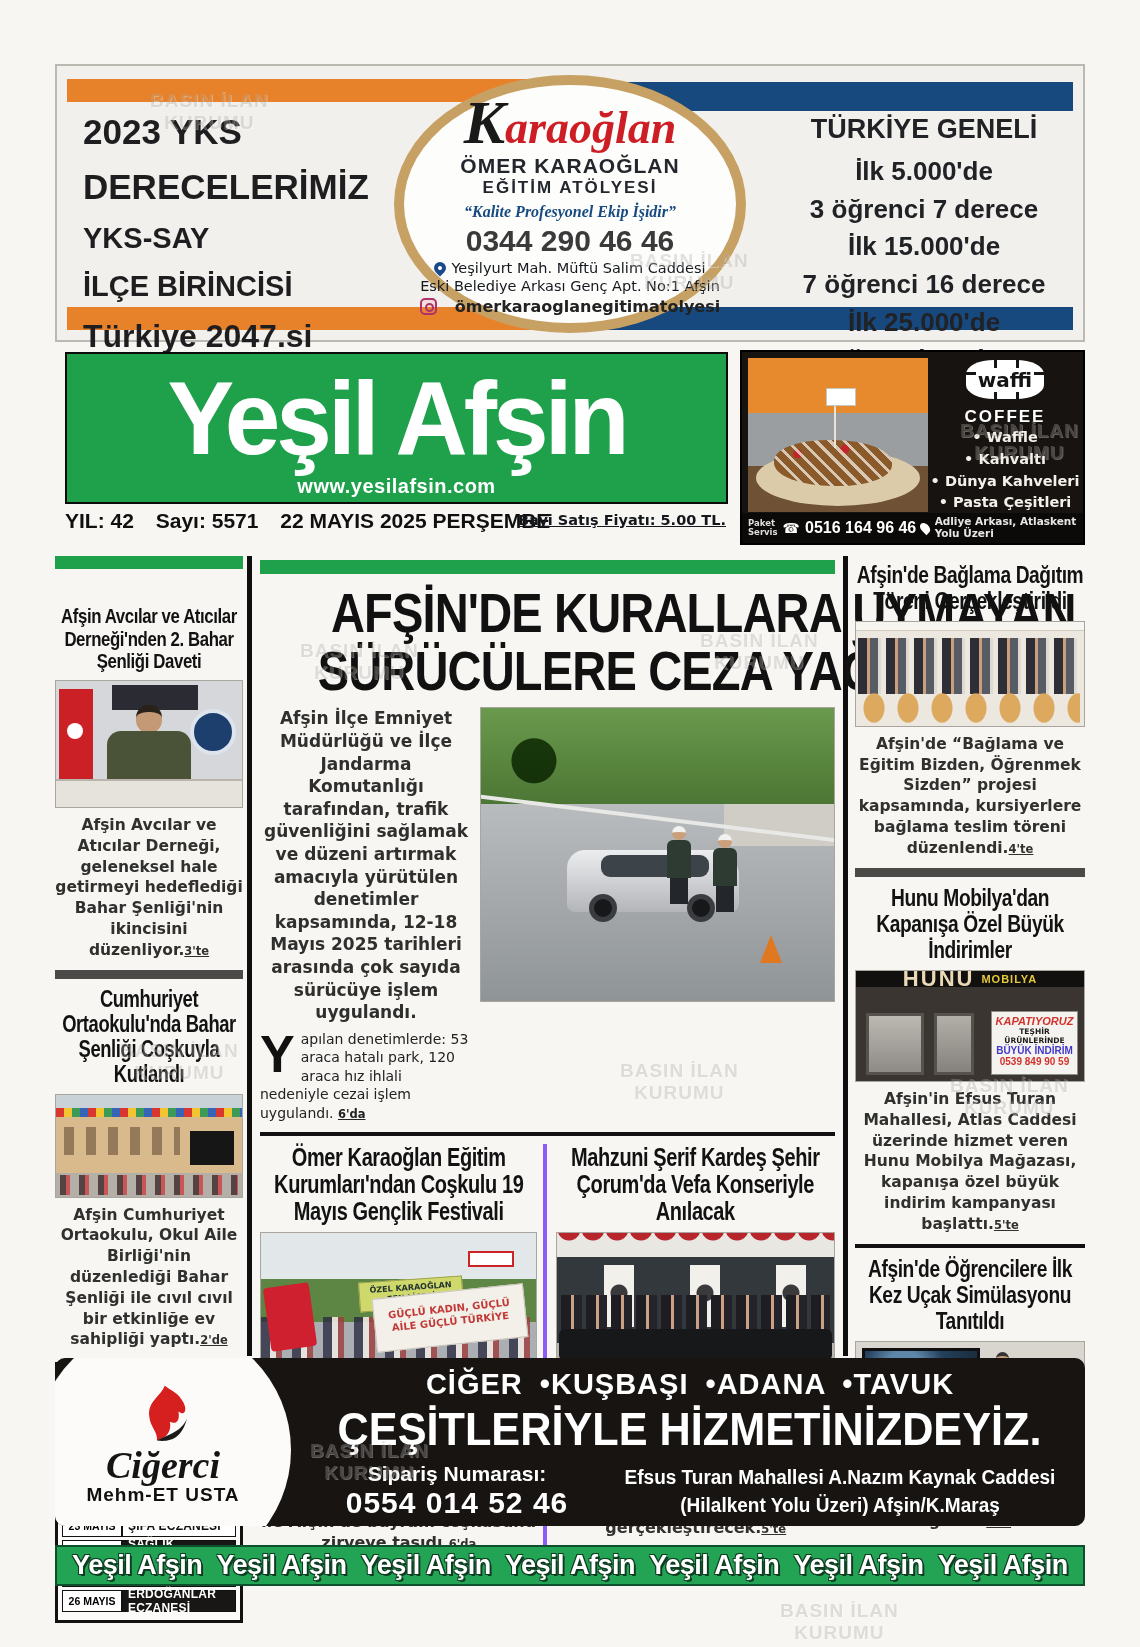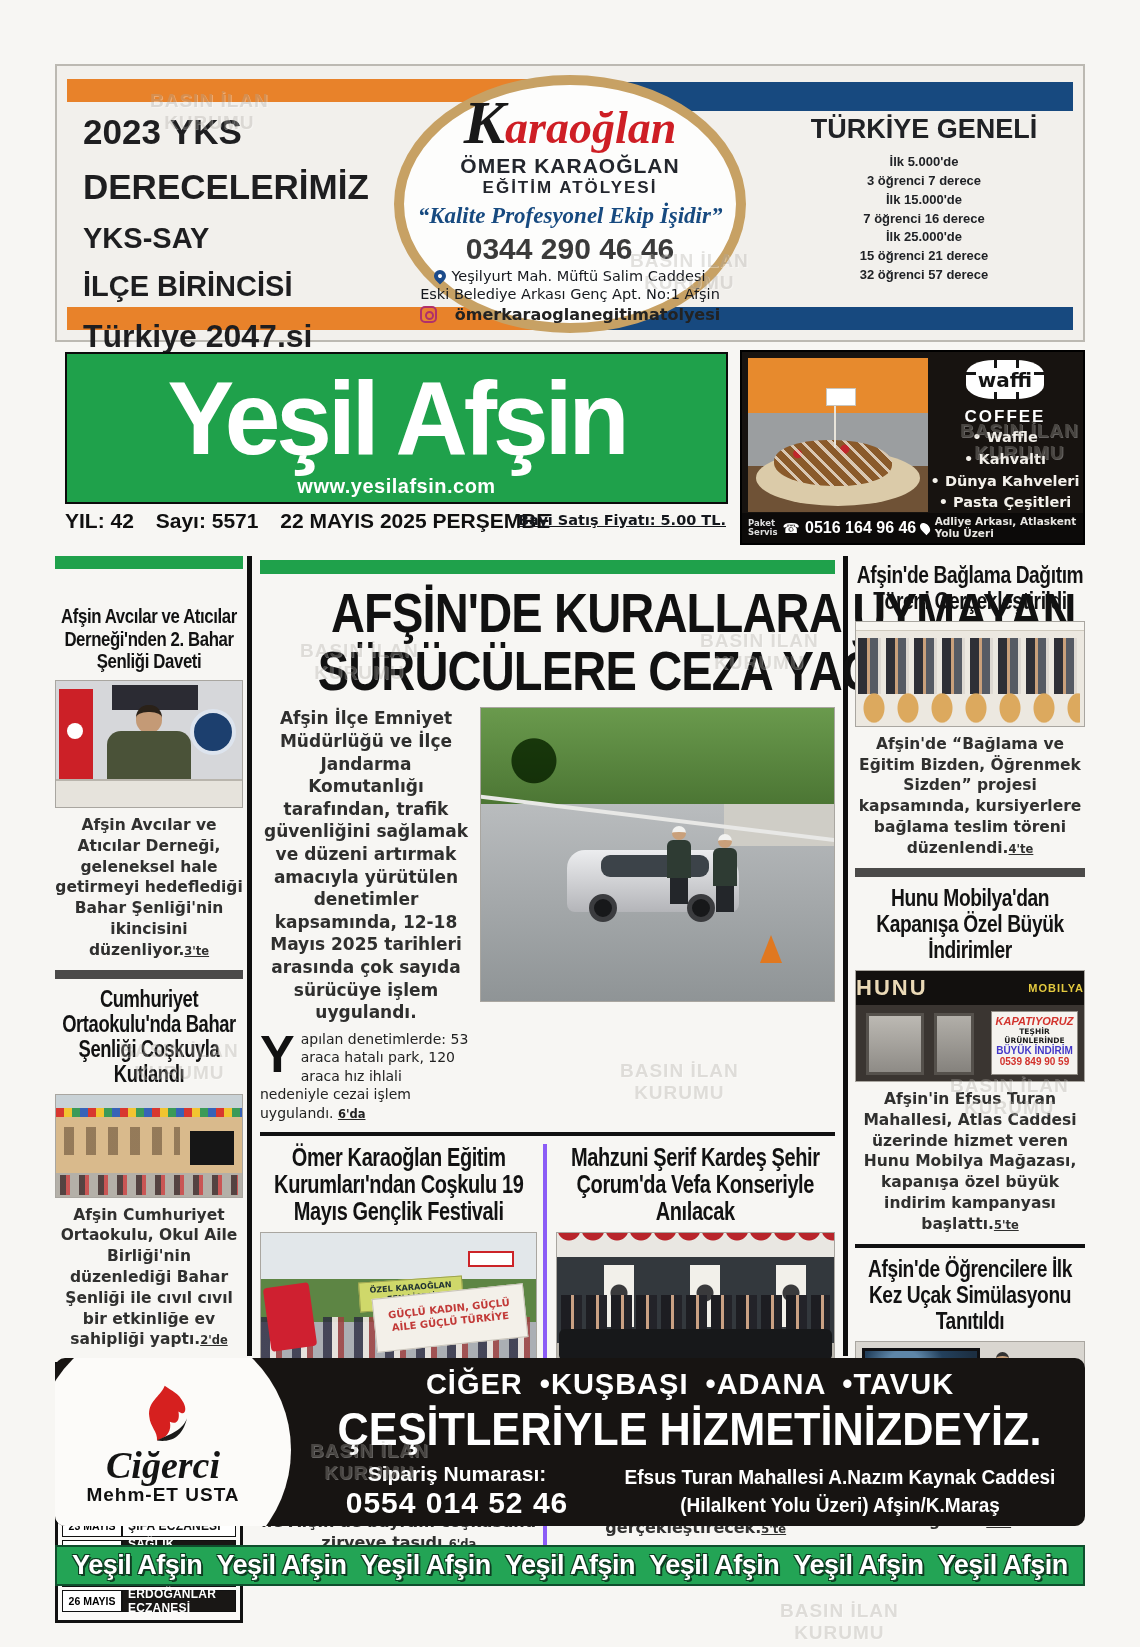--- a/index.html
+++ b/index.html
@@ -18,31 +18,31 @@
   .bar-b-b { right:10px; bottom:10px; width:470px; background:#17497f; }
   .ta-left { position:absolute; left:26px; top:46px; width:310px; color:#1e1e20; font-family:"Liberation Sans",sans-serif; font-weight:bold; }
   .tl1,.tl2 { font-size:35px; margin-bottom:15px; }
   .tl3,.tl4 { font-size:29px; margin-bottom:15px; }
   .tl5 { font-size:32px; }
   .ta-circle { position:absolute; left:50%; top:9px; transform:translateX(-50%); width:352px; height:258px; border-radius:50%; border:10px solid #c7a164; background:#fdfdfc; display:flex; flex-direction:column; align-items:center; padding-top:8px; z-index:2; }
   .logo-script { font-family:"Liberation Serif",serif; font-style:italic; font-weight:bold; font-size:46px; line-height:.95; color:#ce1e25; }
   .logo-script::first-letter { font-size:62px; color:#191919; }
   .org1 { font:bold 21px "Liberation Sans",sans-serif; color:#23262d; letter-spacing:1px; margin-top:2px; }
   .org2 { font:bold 17px "Liberation Sans",sans-serif; color:#23262d; letter-spacing:2px; }
-  .slogan { font-family:"Liberation Serif",serif; font-style:italic; font-weight:bold; font-size:23px; color:#174a80; margin-top:5px; }
+  .slogan { font-family:"Liberation Serif",serif; font-style:italic; font-weight:bold; font-size:16px; color:#174a80; margin-top:5px; }
   .ta-phone { font:bold 30px "Liberation Sans",sans-serif; color:#3a3a3a; margin-top:3px; }
   .addr { font-size:14.5px; color:#15181d; margin-top:2px; display:flex; align-items:center; gap:5px; }
   .insta { font:bold 16px "DejaVu Sans",sans-serif; color:#222; margin-top:3px; display:flex; align-items:center; gap:18px; }
   .pin-icon { display:inline-block; width:12px; height:12px; background:#1b4a8a; border-radius:50% 50% 50% 0; transform:rotate(-45deg); position:relative; }
   .pin-icon::after { content:""; position:absolute; left:4px; top:4px; width:4px; height:4px; border-radius:50%; background:#fff; }
   .ig-icon { display:inline-block; width:17px; height:17px; border:2px solid #b0306a; border-radius:5px; position:relative; background:linear-gradient(45deg,#f3c14b22,#d62d7a22); }
   .ig-icon::after { content:""; position:absolute; left:3px; top:3px; width:5px; height:5px; border:2px solid #b0306a; border-radius:50%; }
   .ta-right { position:absolute; right:16px; top:48px; width:286px; text-align:center; color:#202226; font-family:"Liberation Sans",sans-serif; font-weight:bold; }
   .tr-title { font-size:27px; margin-bottom:8px; }
-  .tr-line { font-size:13px; line-height:1.45; display:block; }
+  .tr-line { font-size:26px; line-height:1.45; display:block; }
 
   
   .masthead { position:absolute; left:65px; top:352px; width:663px; height:152px; background:#1fa14b; border:2px solid #0b0b0b; }
   .mast-title { text-align:center; font:bold 100px/128px "Liberation Sans",sans-serif; color:#fff; letter-spacing:-4px; transform:scaleY(1.04); }
   .mast-site { position:absolute; bottom:4px; width:100%; text-align:center; font:bold 20px "Liberation Sans",sans-serif; color:#fff; letter-spacing:.5px; }
 
   
   .coffee-ad { position:absolute; left:740px; top:350px; width:345px; height:195px; background:#171310; border:2px solid #000; }
   .photo-waffle { position:absolute; left:6px; top:6px; width:180px; height:154px; background:linear-gradient(180deg,#e78a2d 0 36%,#9b9ea0 36% 70%,#6f5236 70% 100%); overflow:hidden; }
   .wf-plate { position:absolute; bottom:6px; left:8px; right:8px; height:56px; background:#dbcba9; border-radius:50%; }
@@ -145,21 +145,21 @@
   .co-speakers { position:absolute; bottom:0; left:0; right:0; height:40px; background:repeating-linear-gradient(90deg,#0d0d0f 0 52px,#2c2c30 52px 58px,transparent 58px 72px); }
 
   
   .photo-baglama { height:106px; background:#ece8e0; }
   .bg-ceil { position:absolute; top:0; left:0; right:0; height:9px; background:#f7f5f0; border-bottom:1px solid #cfcabe; }
   .bg-crowd { position:absolute; top:16px; left:2px; right:2px; height:56px; background:repeating-linear-gradient(90deg,#2e2f36 0 9px,#c9a07b 9px 12px,#565b64 12px 20px,#ded9d2 20px 23px,transparent 23px 28px); }
   .bg-insts { position:absolute; bottom:3px; left:4px; right:4px; height:32px; background-image:radial-gradient(ellipse 10px 14px at 14px 17px,#dca95e 0 10px,transparent 11px); background-size:34px 32px; background-repeat:repeat-x; }
 
   
   .photo-hunu { height:112px; background:#3a3531; }
-  .hu-sign { position:absolute; top:0; left:0; right:0; height:34px; background:#12100e; display:flex; align-items:center; justify-content:space-between; gap:7px; }
+  .hu-sign { position:absolute; top:0; left:0; right:0; height:16px; background:#12100e; display:flex; align-items:center; justify-content:center; gap:7px; }
   .hu-sign-main { font:bold 22px "Liberation Sans",sans-serif; color:#ead9b6; letter-spacing:2px; }
   .hu-sign-sub { font:bold 11px "Liberation Sans",sans-serif; color:#e3c93f; letter-spacing:1px; }
   .hu-door { position:absolute; left:10px; top:42px; width:58px; height:62px; background:linear-gradient(#bcb9b3,#8e8b86); border:3px solid #55514c; }
   .hu-door2 { position:absolute; left:78px; top:42px; width:40px; height:62px; background:linear-gradient(#b2afa9,#85827d); border:3px solid #55514c; }
   .hu-poster { position:absolute; right:6px; top:40px; width:87px; height:64px; background:#f5f3ef; border:1px solid #918d86; text-align:center; padding-top:3px; }
   .hu-p1 { font:bold italic 11px "Liberation Sans",sans-serif; color:#d2322c; }
   .hu-p2 { font:bold 7.5px "DejaVu Sans",sans-serif; color:#1c1c1c; }
   .hu-p3 { font:bold 10px "Liberation Sans",sans-serif; color:#4338c9; }
   .hu-p4 { font:bold 10px "Liberation Sans",sans-serif; color:#d2322c; }
 

